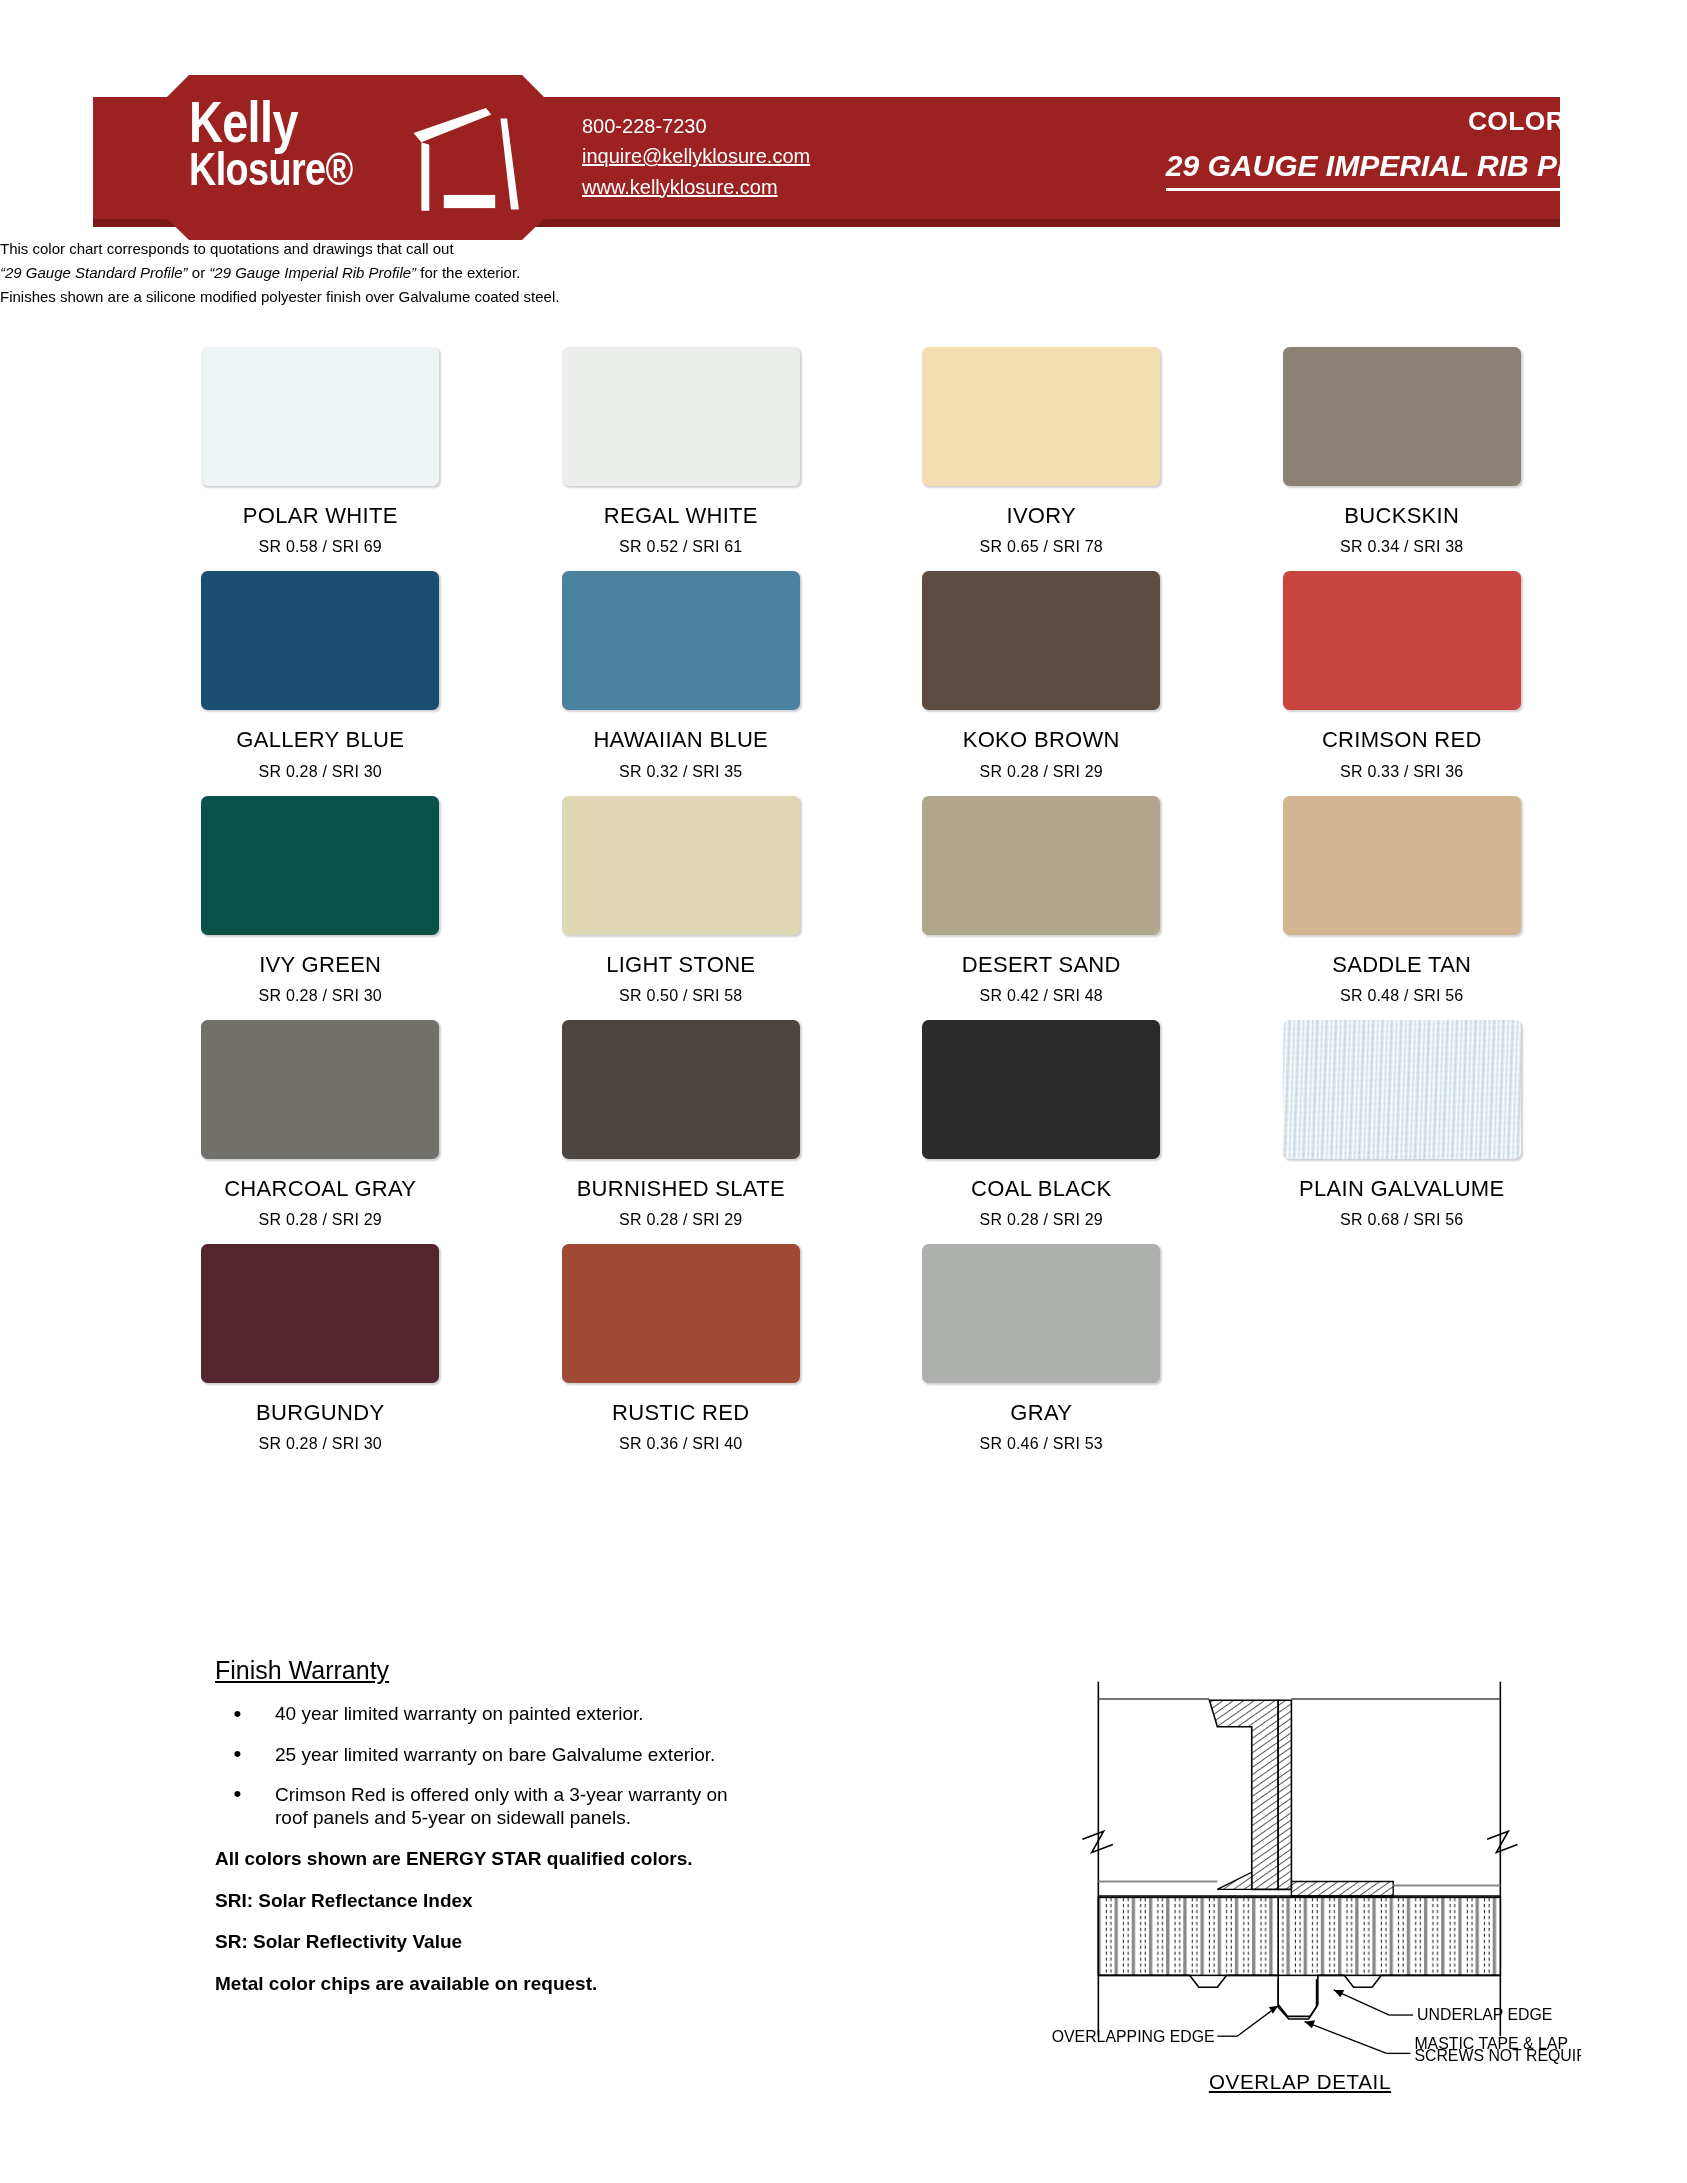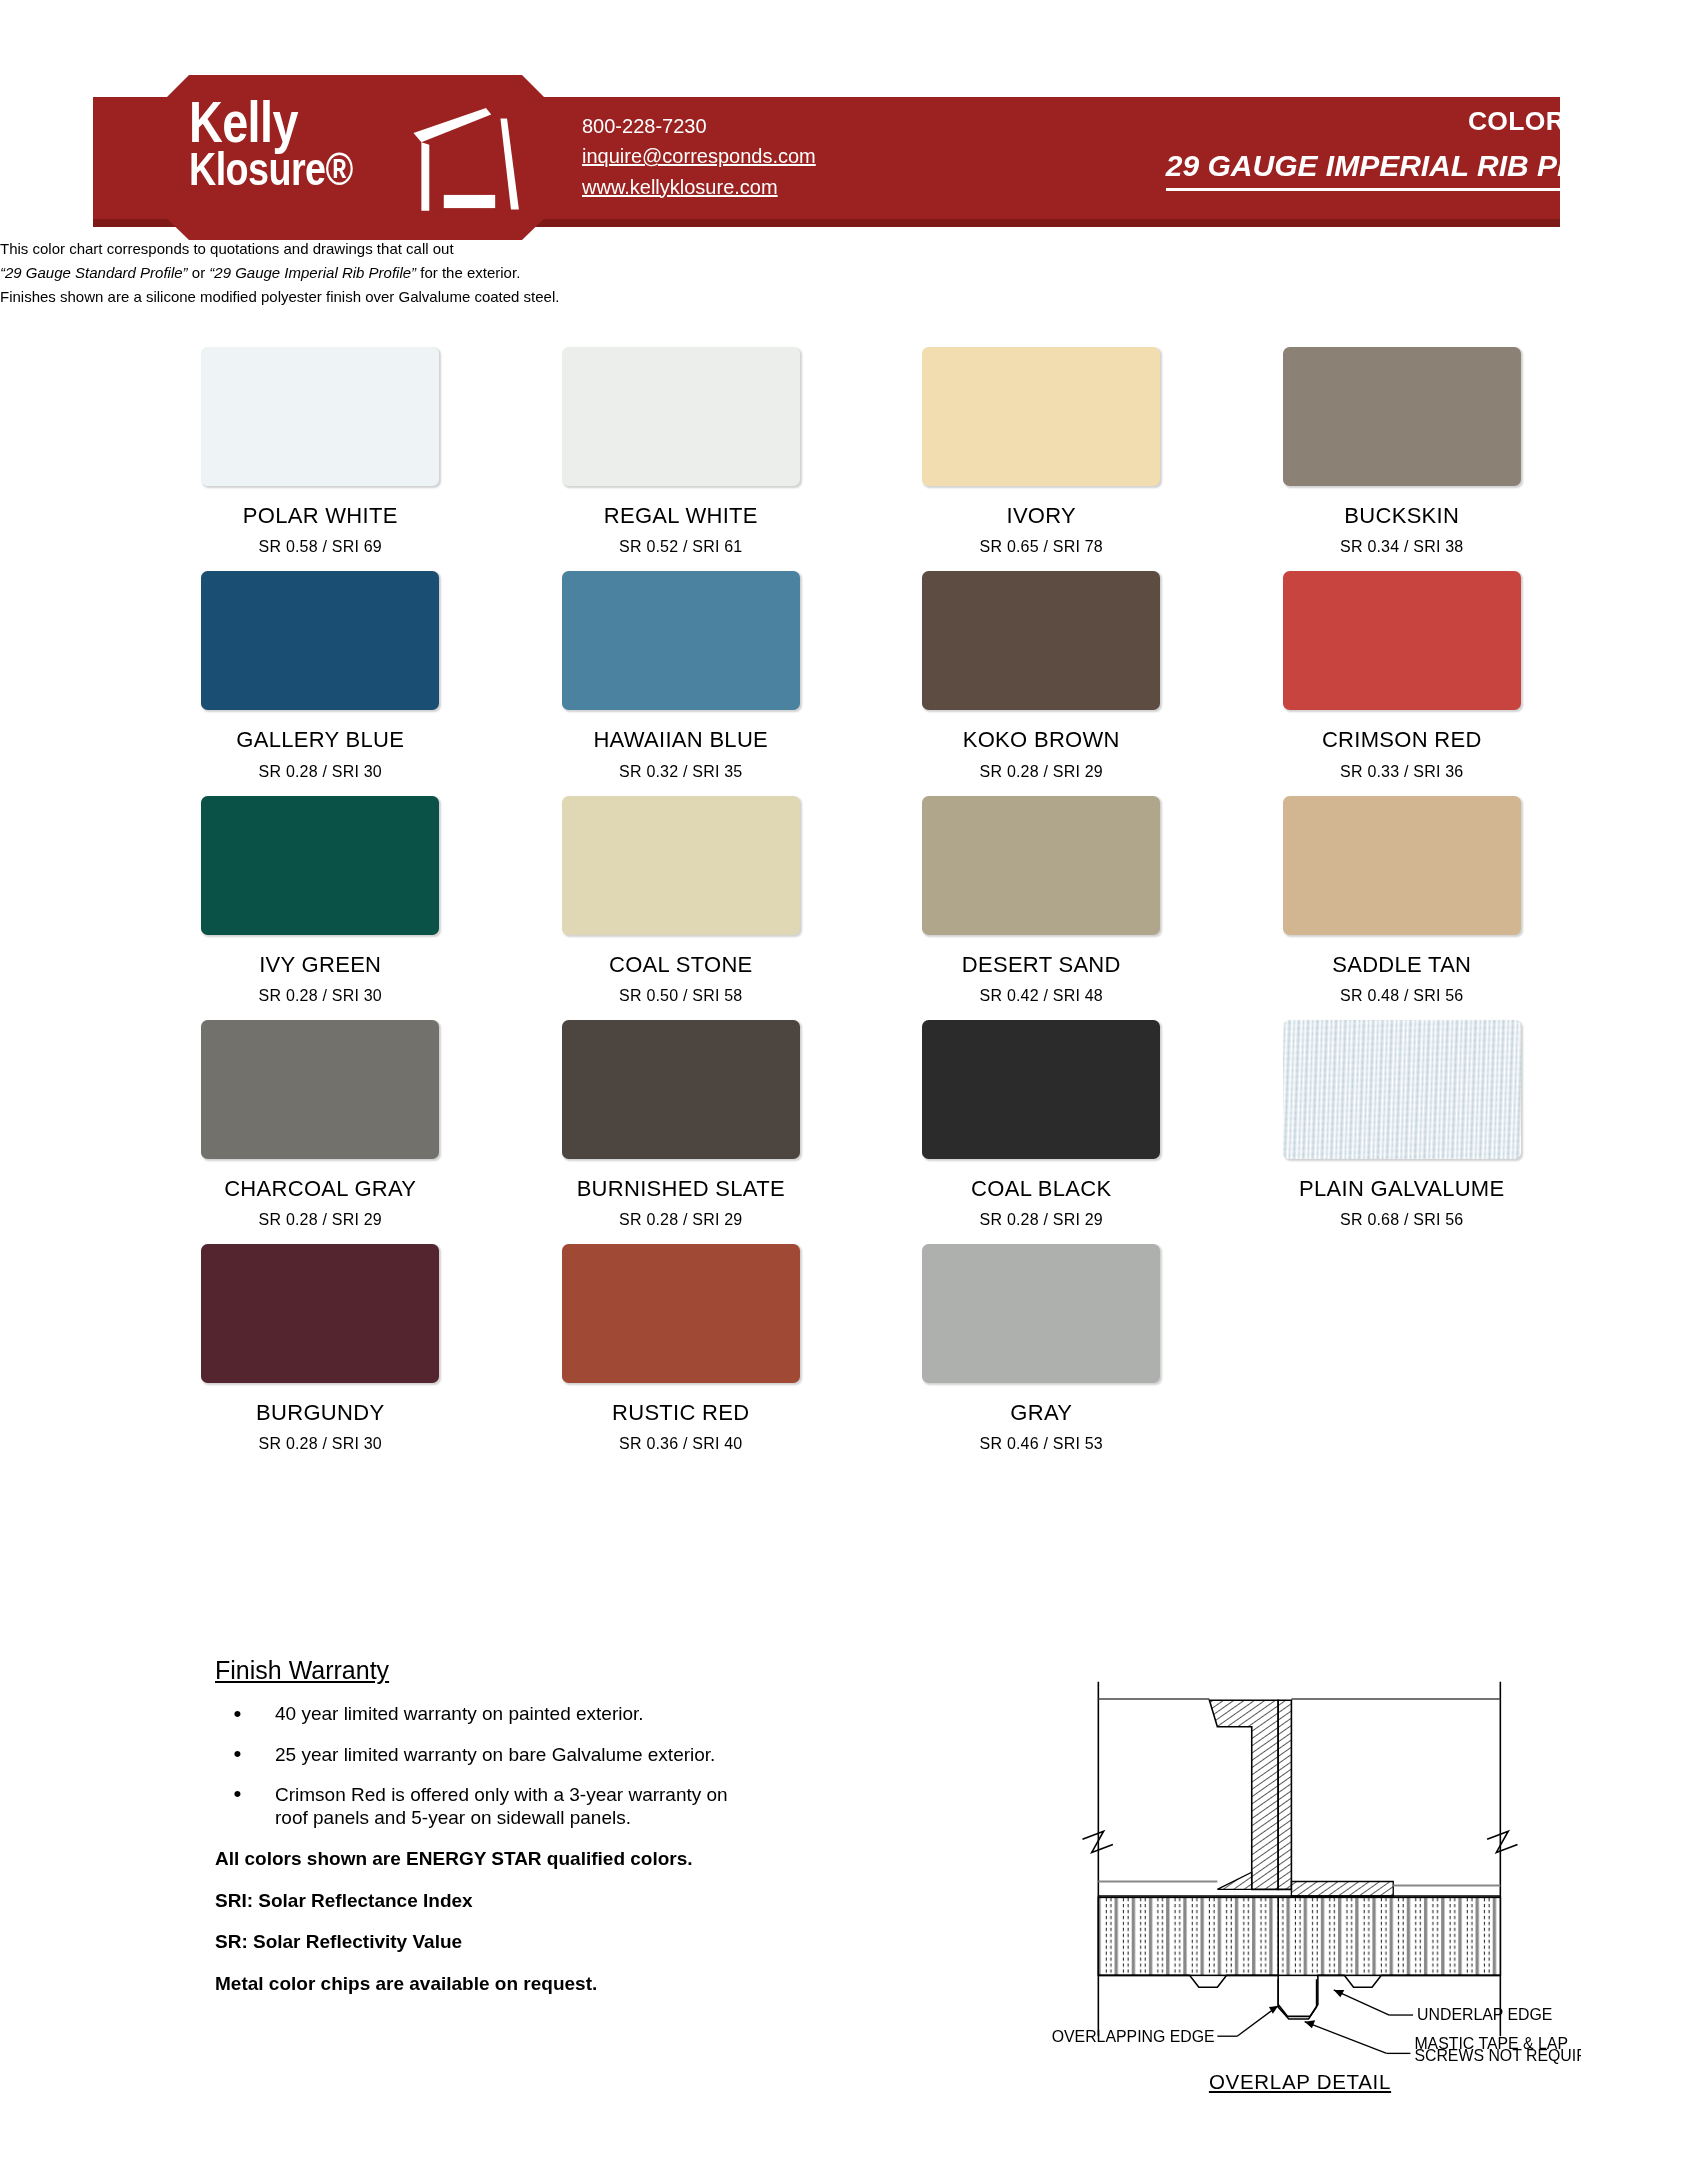--- a/index.html
+++ b/index.html
@@ -229,21 +229,21 @@
   <svg class="logo-mark" viewBox="0 0 180 170">
     <path d="M8 44 L118 6 L126 16 L20 58 Z" fill="#ffffff"></path>
     <path d="M20 58 L20 162 L32 162 L32 62 Z" fill="#ffffff"></path>
     <path d="M140 22 L150 22 L168 160 L156 160 Z" fill="#ffffff"></path>
     <rect x="54" y="138" width="78" height="20" fill="#ffffff"></rect>
   </svg>
 </div>
 
 <div class="contact-block">
   <span class="contact-phone">800-228-7230</span>
-  <span class="clink">inquire@corresponds.com</span>
+  <span class="clink">inquire@kellyklosure.com</span>
   <span class="clink">www.kellyklosure.com</span>
 </div>
 
 <div class="header-right">
   <span class="chart-title">COLOR CHART</span>
   <span class="profile-title">29 GAUGE IMPERIAL RIB PROFILE</span>
 </div>
 
 <div class="intro">
   <div><span>This color chart corresponds to quotations and drawings that call out</span></div>
@@ -302,21 +302,21 @@
   </div>
 
   <div class="row">
     <div class="cell">
       <div class="swatch" style="background:#0a5248"></div>
       <div class="cname">IVY GREEN</div>
       <div class="cvals">SR 0.28  /  SRI 30</div>
     </div>
     <div class="cell">
       <div class="swatch" style="background:#e0d8b4"></div>
-      <div class="cname">COAL STONE</div>
+      <div class="cname">LIGHT STONE</div>
       <div class="cvals">SR 0.50  /  SRI 58</div>
     </div>
     <div class="cell">
       <div class="swatch" style="background:#afa68c"></div>
       <div class="cname">DESERT SAND</div>
       <div class="cvals">SR 0.42  /  SRI 48</div>
     </div>
     <div class="cell">
       <div class="swatch" style="background:#d2b691"></div>
       <div class="cname">SADDLE TAN</div>

